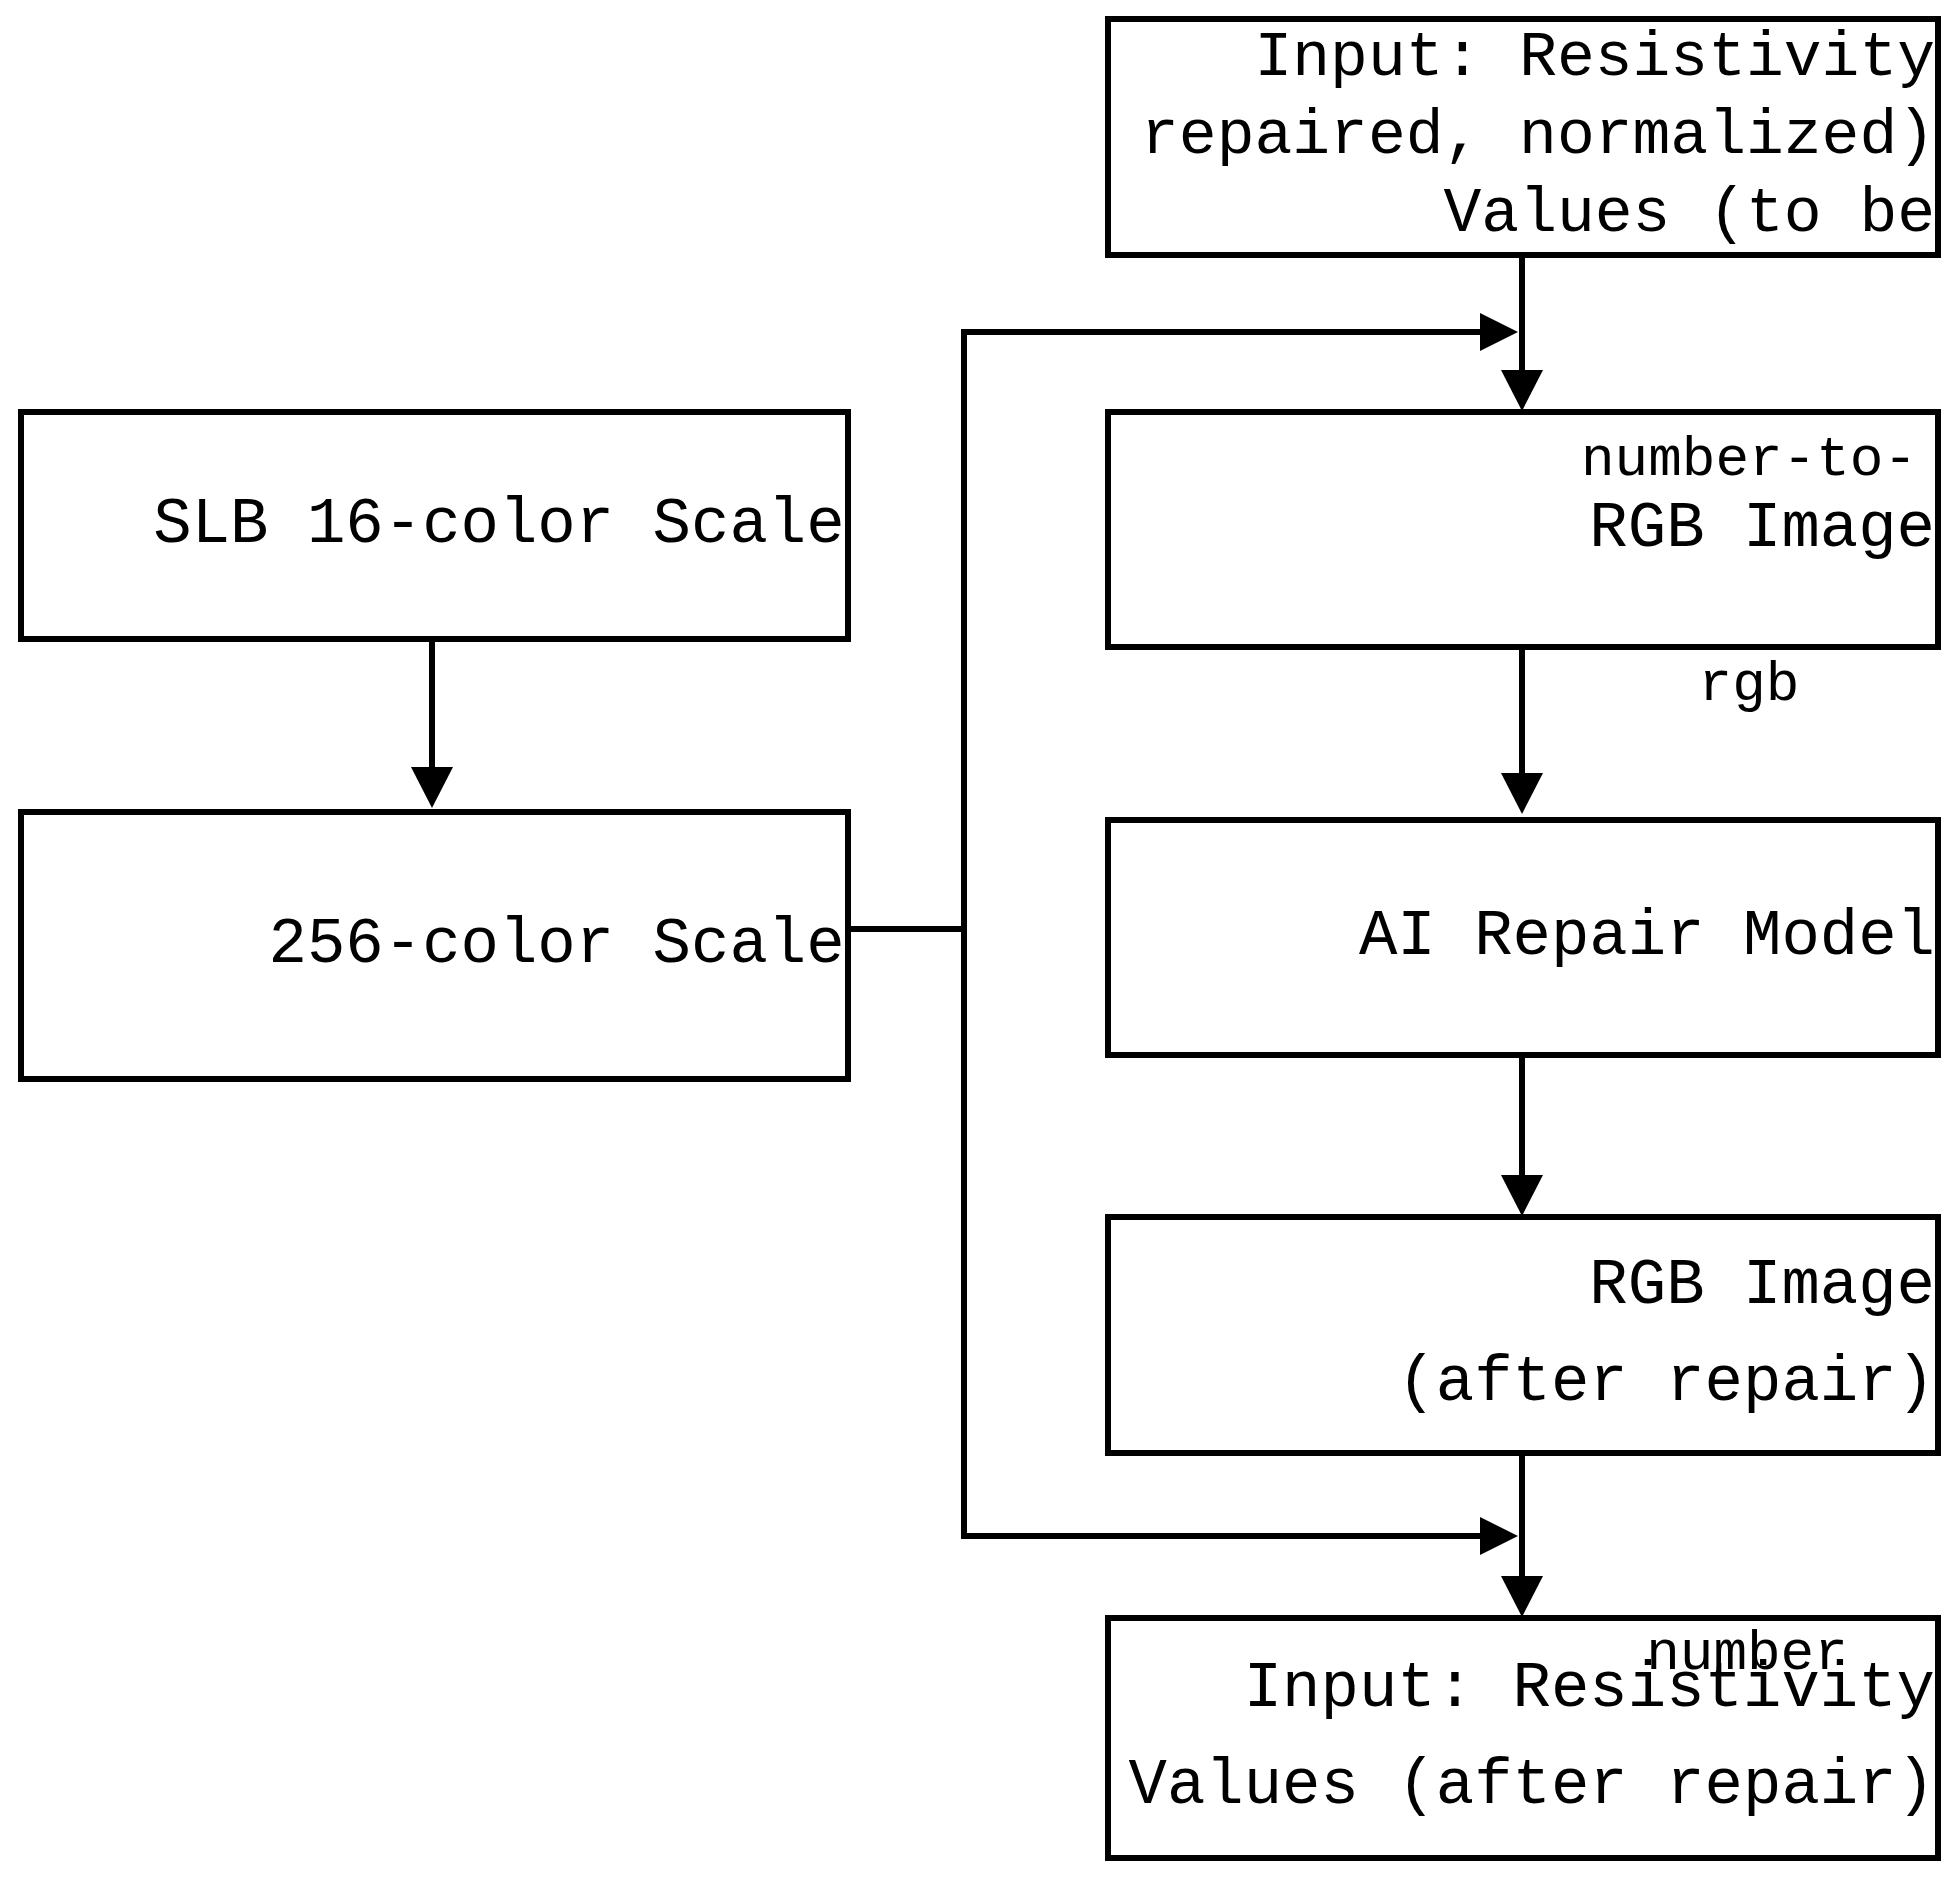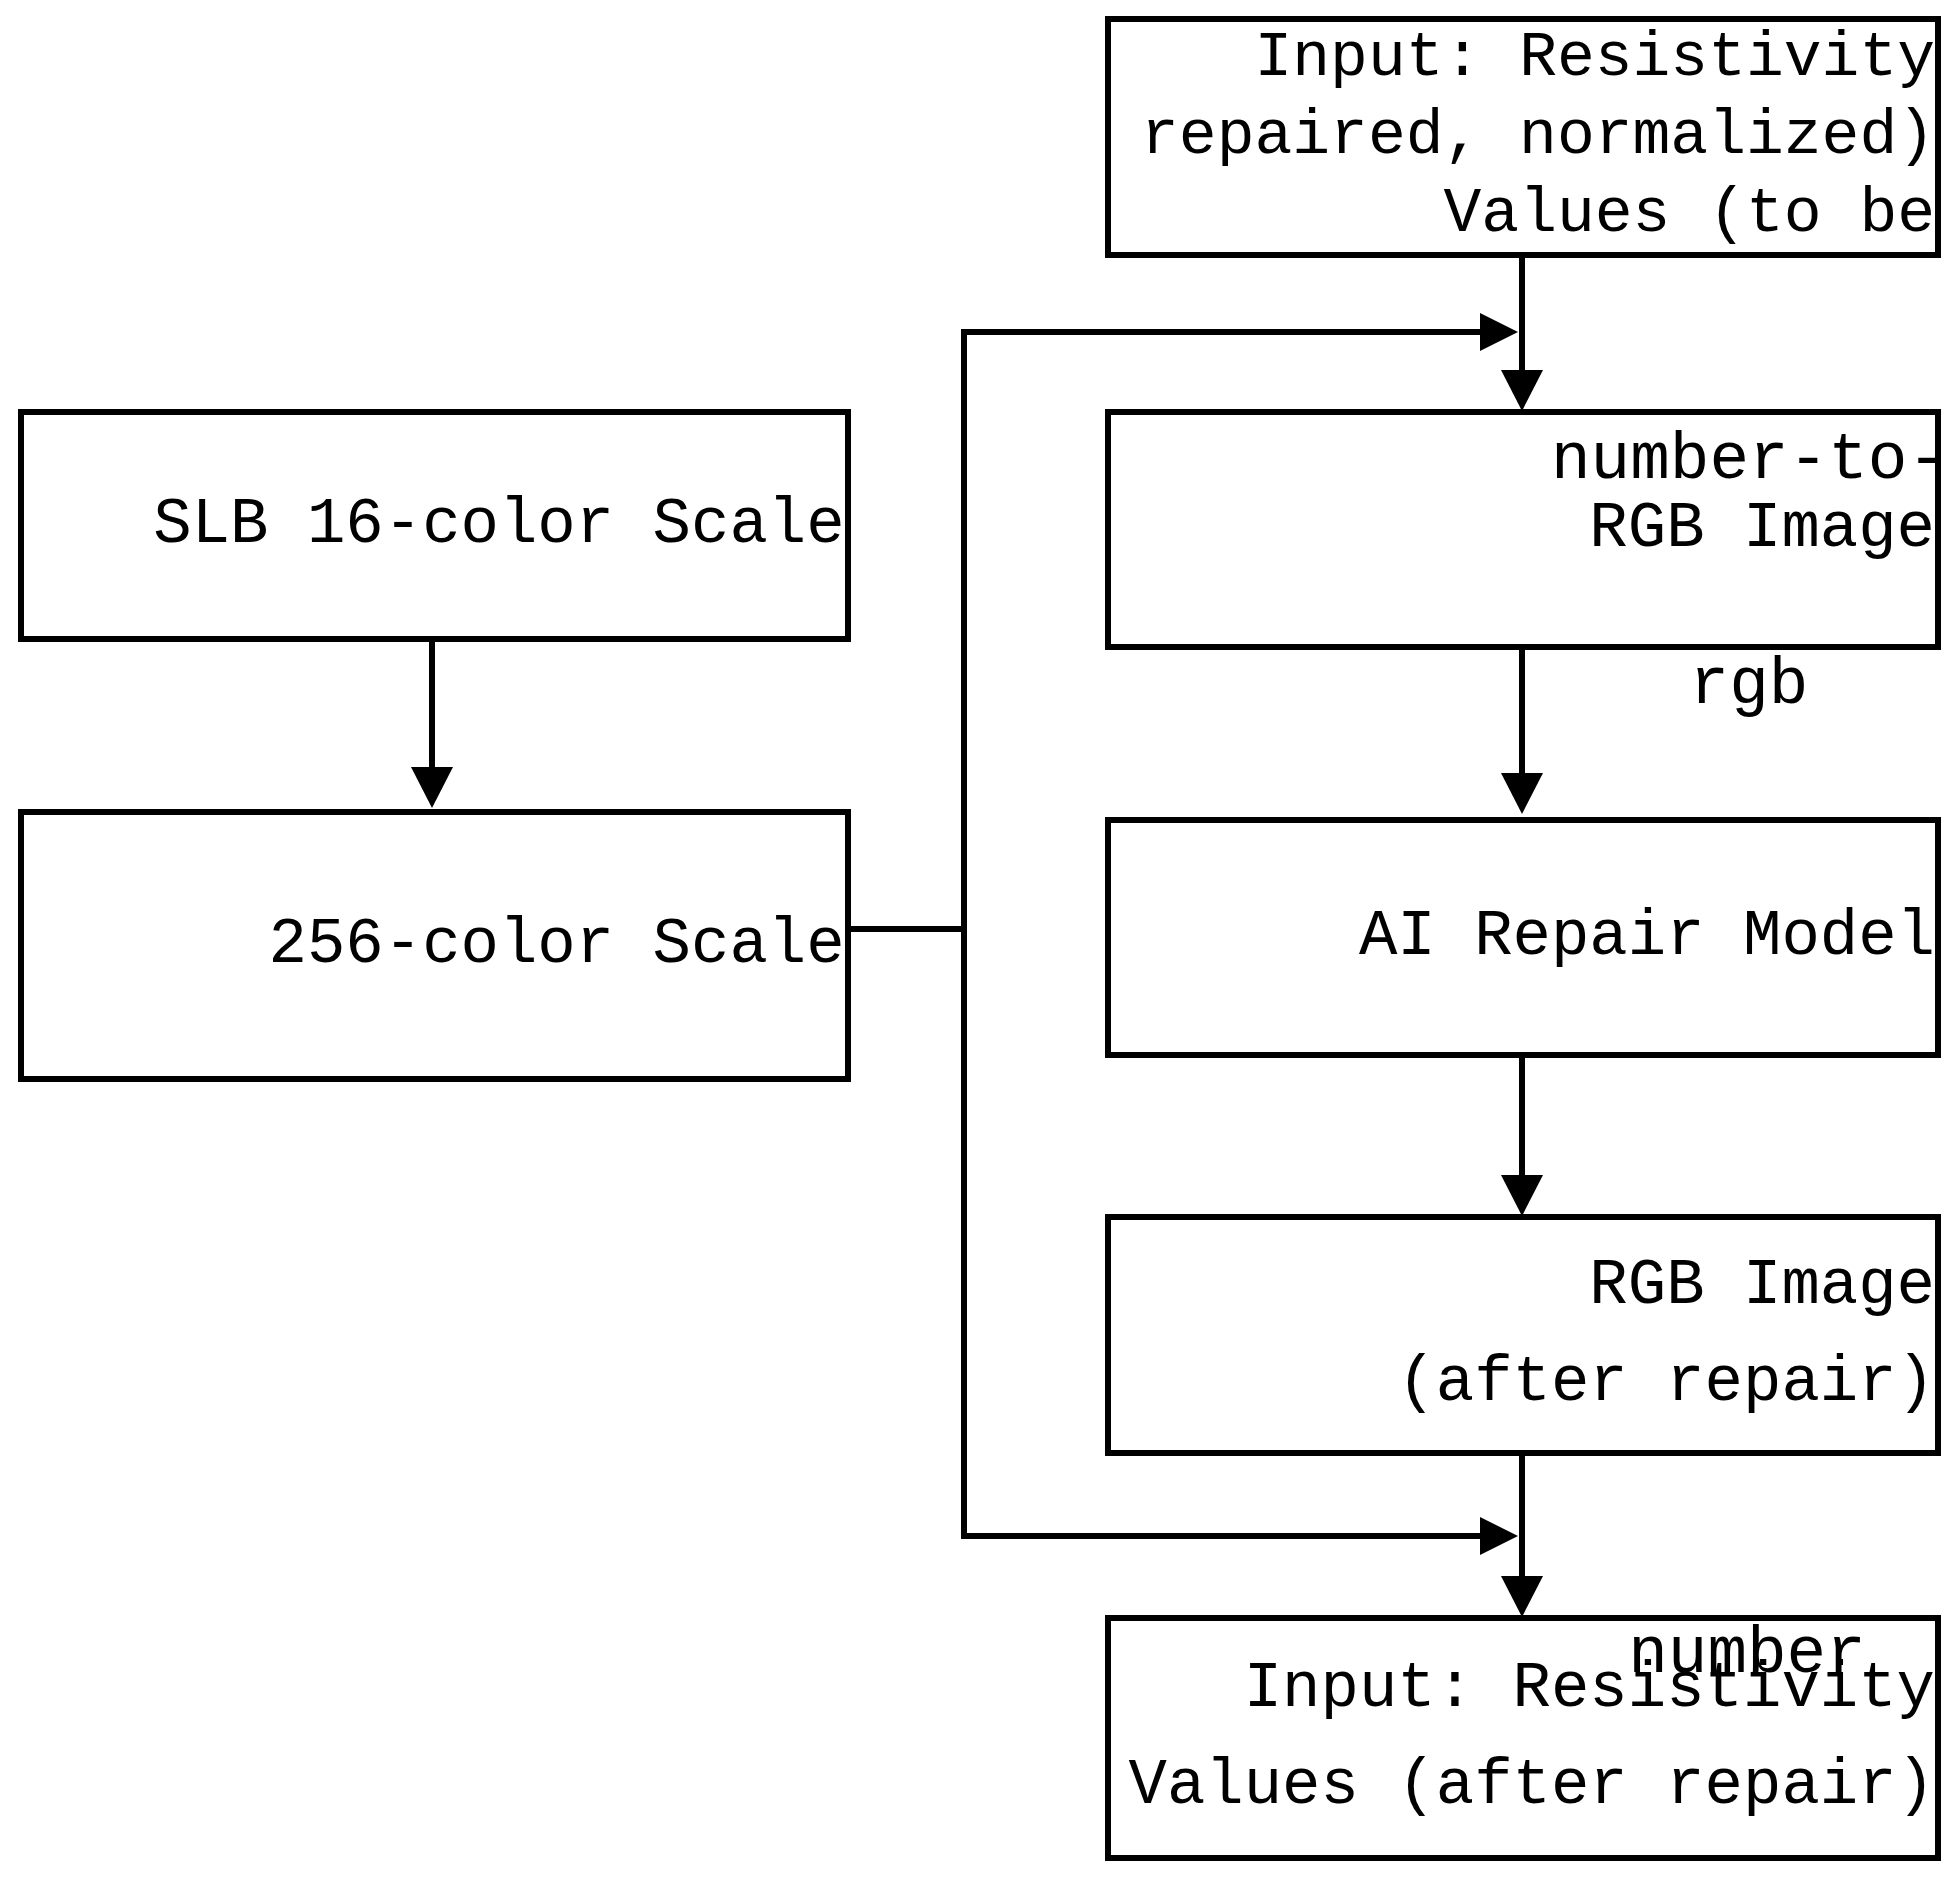--- a/index.html
+++ b/index.html
@@ -34,21 +34,21 @@
     border-top:41px solid #000000;
   }
   .head-right{
     position:absolute;width:0;height:0;
     border-top:19px solid transparent;
     border-bottom:19px solid transparent;
     border-left:38px solid #000000;
   }
   .edge-label{
     position:absolute;
-    font-size:66px;
+    font-size:56px;
     line-height:75px;
     text-align:center;
     transform:translateX(-50%);
     white-space:pre;
   }
   .edge-label span{display:block;}
 </style>
 </head>
 <body>
 

